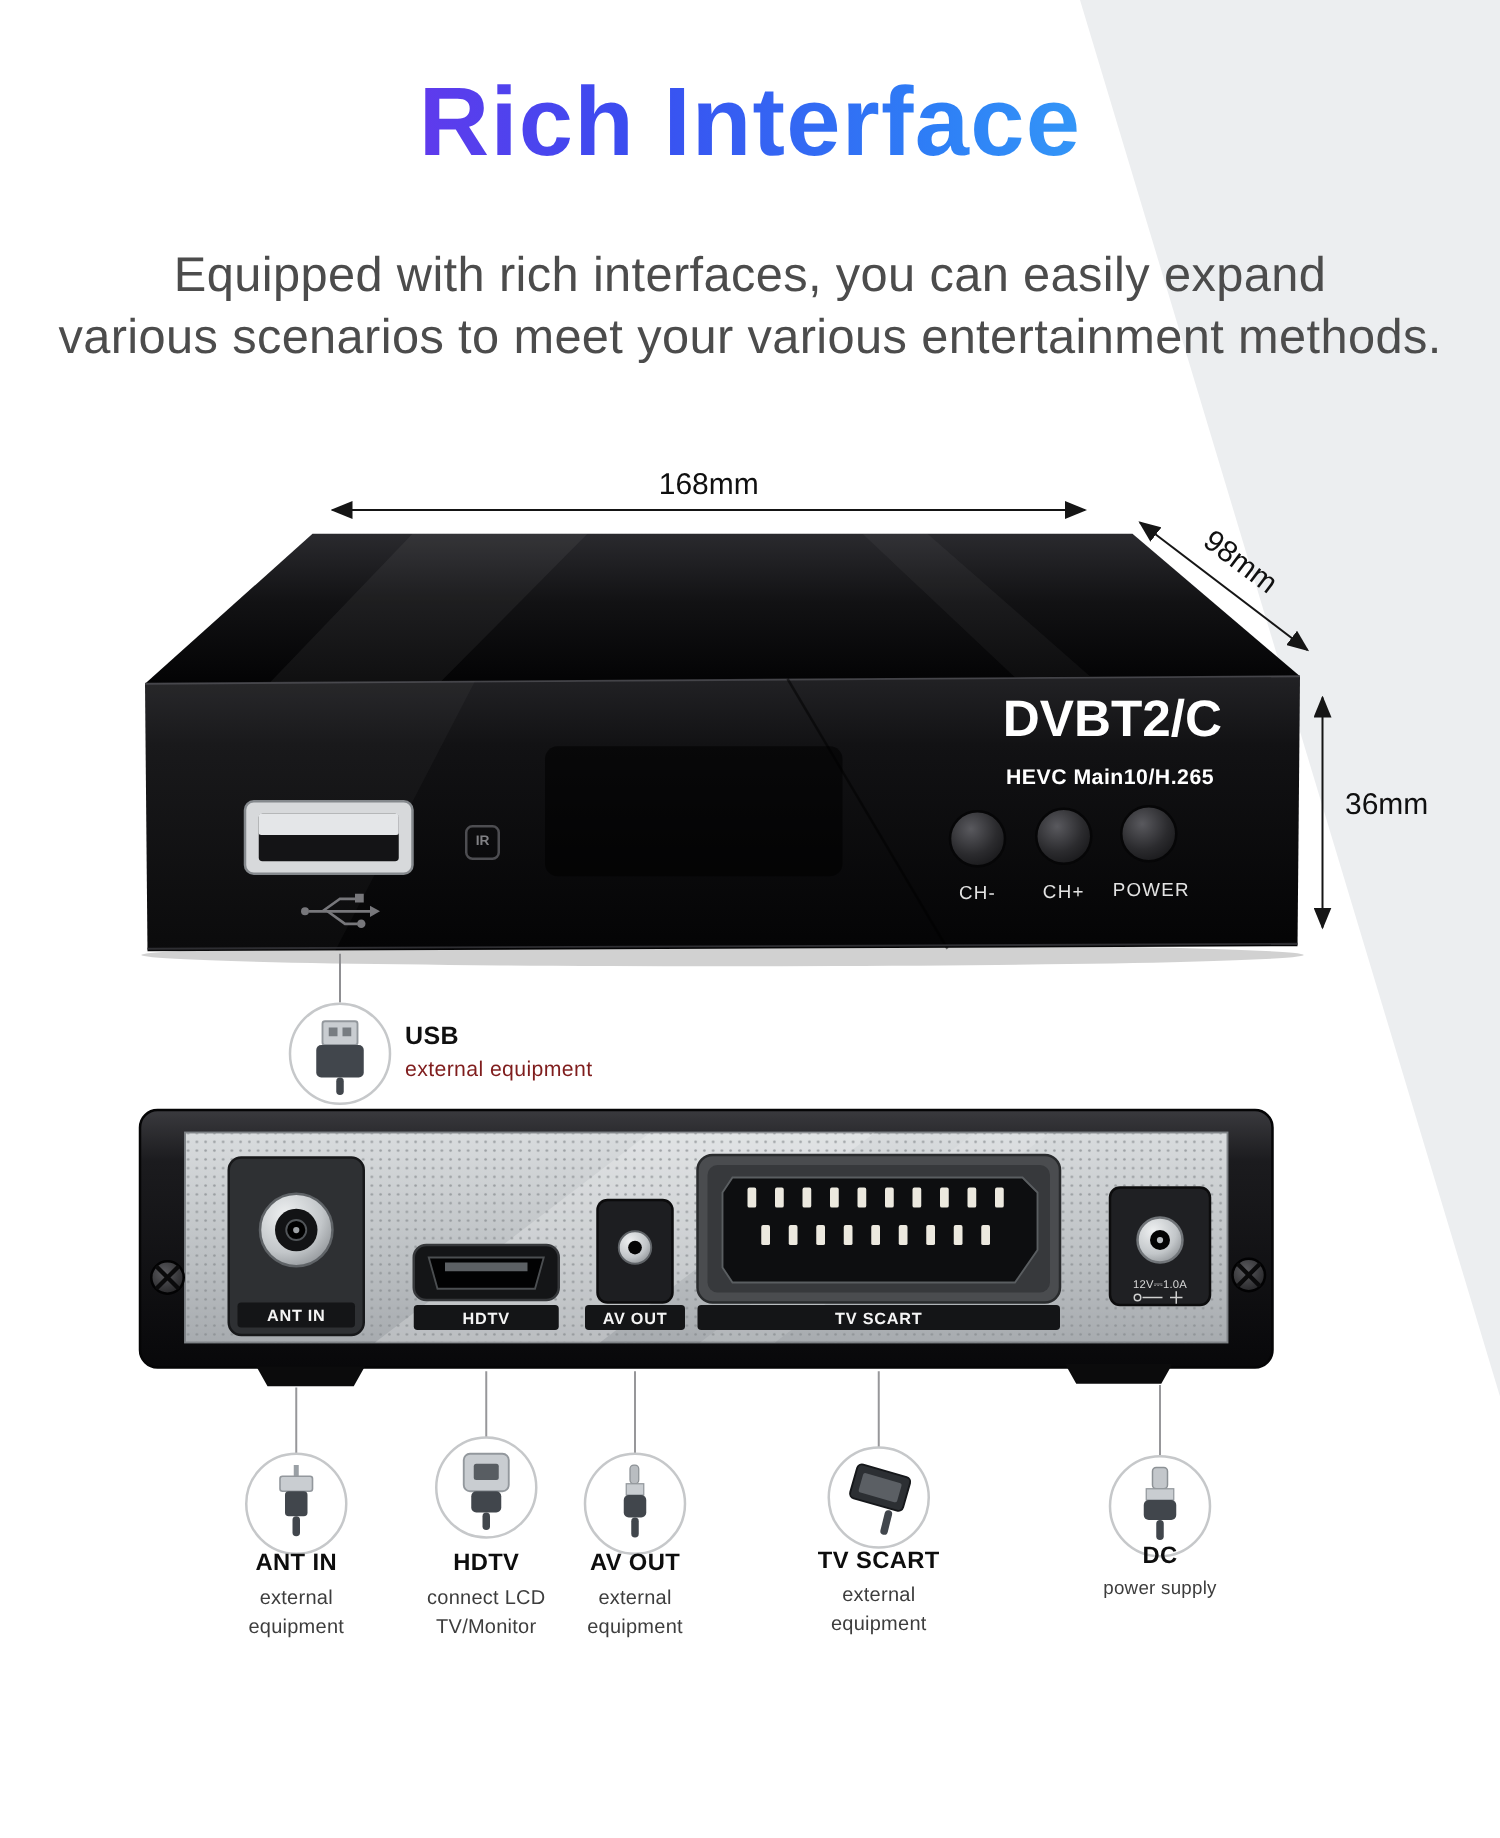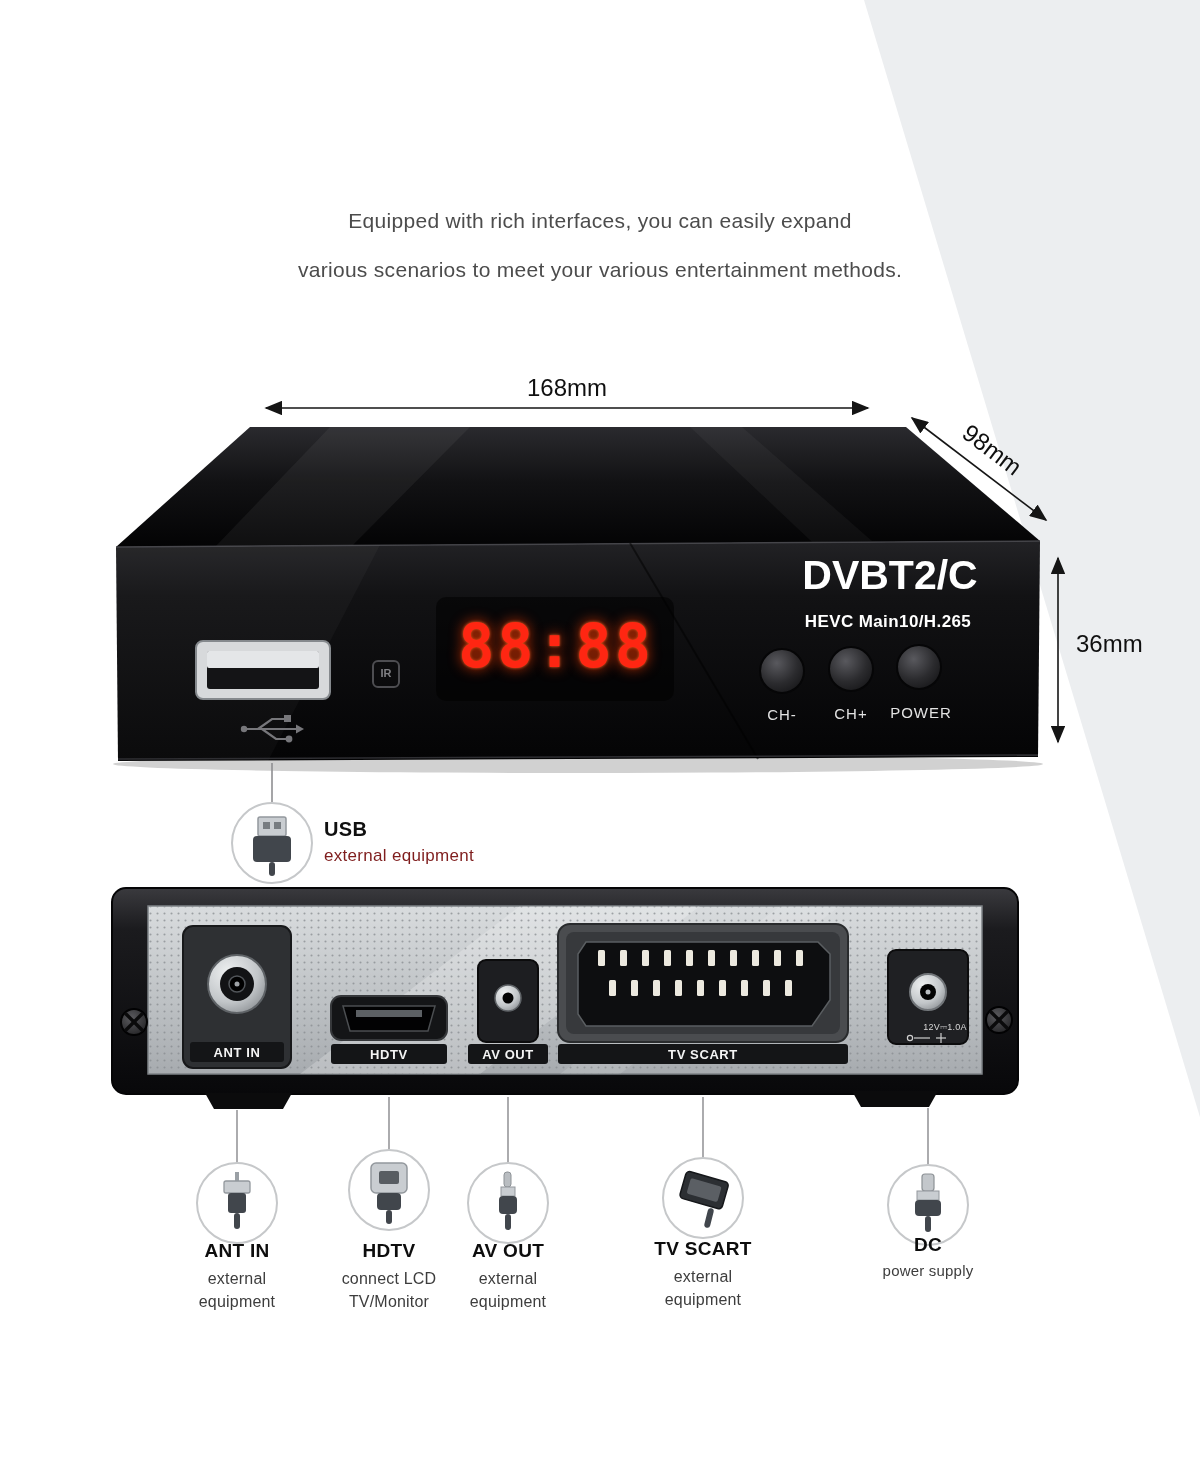--- a/index.html
+++ b/index.html
@@ -6,32 +6,32 @@
   .page{position:relative;width:1200px;height:1470px;background:#ffffff;overflow:hidden;
         font-family:"Liberation Sans",sans-serif;}
   .bg-diagonal{position:absolute;left:0;top:0;width:1200px;height:1470px;background:#eceef0;
         clip-path:polygon(72% 0,100% 0,100% 76%);z-index:0;}
   .art{position:absolute;left:0;top:0;z-index:1;}
   .abs{position:absolute;z-index:2;}
   .ctr{text-align:center;}
   .title{left:0;top:52px;width:1200px;font-size:78px;font-weight:bold;letter-spacing:1px;
         background:linear-gradient(90deg,#8a25e8 12%,#3a4df0 42%,#2e7ef6 62%,#3ec6fa 92%);
         -webkit-background-clip:text;background-clip:text;color:transparent;-webkit-text-fill-color:transparent;}
-  .subtitle{left:0;top:196px;width:1200px;font-size:21px;color:#4c4c4c;line-height:49px;letter-spacing:.3px;}
+  .subtitle{left:0;top:196px;width:1200px;font-size:39px;color:#4c4c4c;line-height:49px;letter-spacing:.3px;}
   .dim{font-size:24px;color:#101010;}
   .logo{font-size:41px;font-weight:bold;color:#ffffff;}
   .logo-sub{font-size:17px;font-weight:bold;color:#ffffff;letter-spacing:.4px;}
   .led{font-family:"DejaVu Sans Mono",monospace;font-size:60px;line-height:62px;font-weight:bold;color:#ff2612;
         letter-spacing:3px;text-shadow:0 0 14px rgba(255,60,0,.85),0 0 3px rgba(255,120,60,.9);}
   .ir{font-size:11px;font-weight:bold;color:#808084;}
   .btnlab{font-size:15px;color:#e3e3e3;letter-spacing:1px;}
   .usb-t{font-size:20px;font-weight:bold;color:#101010;letter-spacing:.3px;}
   .usb-d{font-size:17px;color:#7f1d1d;letter-spacing:.3px;}
   .rlab{font-size:13px;font-weight:bold;color:#f4f4f4;letter-spacing:.6px;}
-  .dctiny{font-size:9px;color:#d8d8d8;letter-spacing:.2px;margin-left:17px;}
+  .dctiny{font-size:9px;color:#d8d8d8;letter-spacing:.2px;}
   .co-t{font-size:19px;font-weight:bold;color:#0d0d0d;letter-spacing:.3px;}
   .co-d{font-size:16px;color:#3d3d3d;letter-spacing:.2px;line-height:23px;}
 </style>
 </head>
 <body>
 
 <div class="page">
   <div class="bg-diagonal"></div>
 
   <svg class="art" width="1200" height="1470" viewBox="0 0 1200 1470">
@@ -257,32 +257,32 @@
       </g>
       <g>
         <rect x="922" y="1174" width="12" height="17" rx="3" fill="#c3c7cb" stroke="#8d9296" stroke-width="1.2"></rect>
         <rect x="917" y="1191" width="22" height="9" fill="#c9cdd1" stroke="#93989d" stroke-width="1"></rect>
         <rect x="915" y="1200" width="26" height="16" rx="4" fill="#41464c"></rect>
         <rect x="925" y="1216" width="6" height="16" rx="3" fill="#41464c"></rect>
       </g>
     </g>
   </svg>
 
+  <div class="abs title ctr">Rich Interface</div>
   <div class="abs subtitle ctr">
     <div>Equipped with rich interfaces, you can easily expand</div>
     <div>various scenarios to meet your various entertainment methods.</div>
   </div>
 
   <div class="abs dim ctr" style="left:467px;top:374px;width:200px;">168mm</div>
   <div class="abs dim ctr" style="left:940px;top:436px;width:104px;transform:rotate(37deg);">98mm</div>
   <div class="abs dim" style="left:1076px;top:630px;">36mm</div>
 
   <div class="abs logo ctr" style="left:788px;top:552px;width:204px;">DVBT2/C</div>
   <div class="abs logo-sub ctr" style="left:782px;top:612px;width:212px;">HEVC Main10/H.265</div>
-  <div class="abs led ctr" style="left:444px;top:615px;width:224px;">88:88</div>
   <div class="abs ir ctr" style="left:373px;top:667px;width:26px;">IR</div>
 
   <div class="abs btnlab ctr" style="left:742px;top:706px;width:80px;">CH-</div>
   <div class="abs btnlab ctr" style="left:811px;top:705px;width:80px;">CH+</div>
   <div class="abs btnlab ctr" style="left:876px;top:704px;width:90px;">POWER</div>
 
   <div class="abs usb-t" style="left:324px;top:818px;">USB</div>
   <div class="abs usb-d" style="left:324px;top:846px;">external equipment</div>
 
   <div class="abs rlab ctr" style="left:187px;top:1045px;width:100px;">ANT IN</div>

